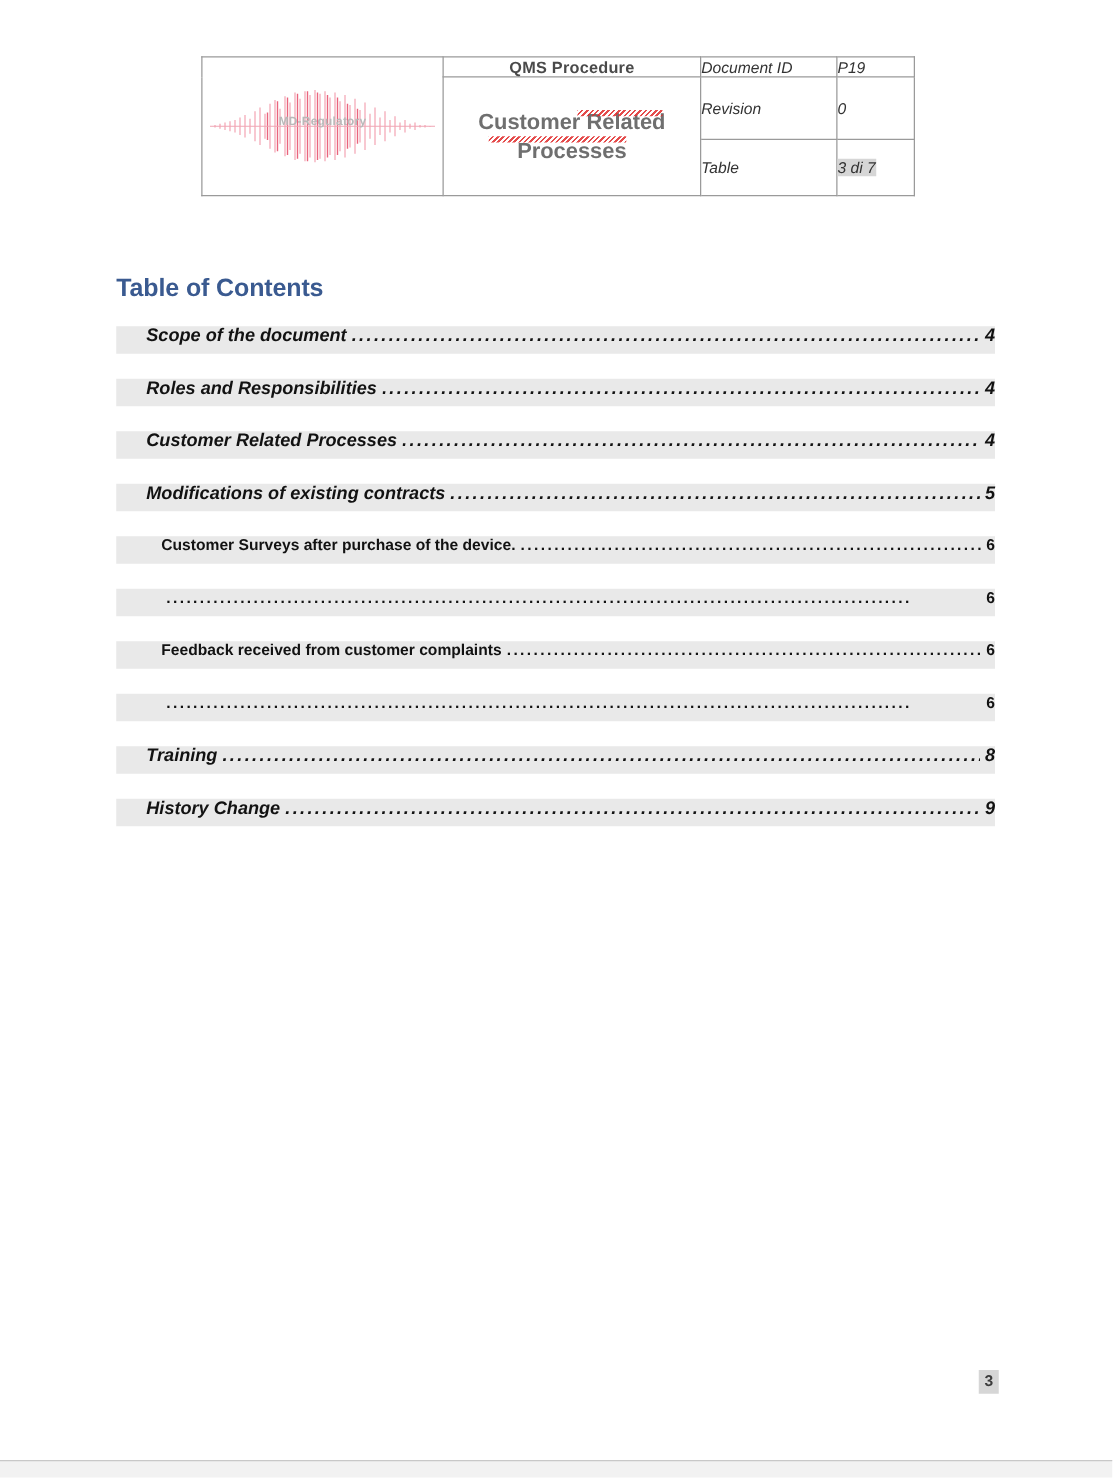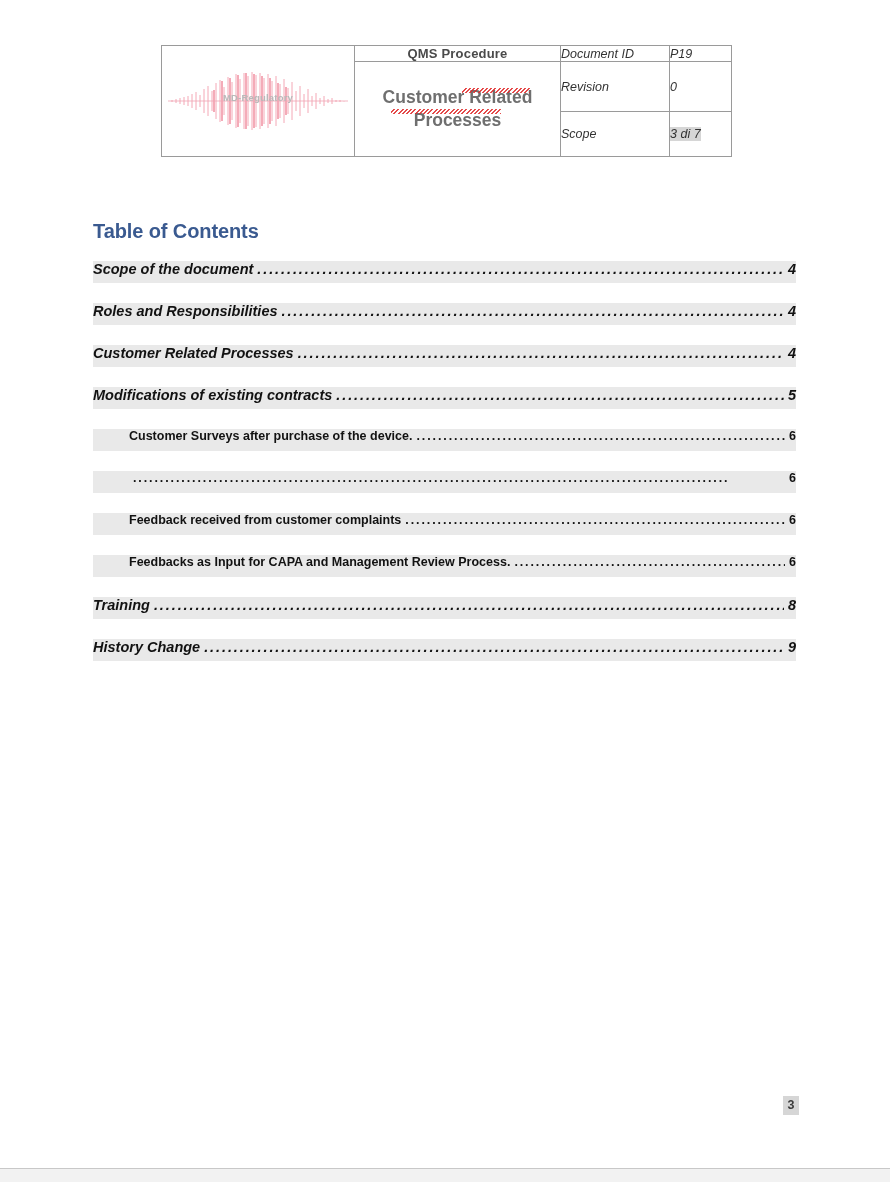--- a/index.html
+++ b/index.html
@@ -154,20 +154,21 @@
     height: 22px;
     box-sizing: border-box;
   }
   .toc-spacer { height: 20px; }
   .toc-l1 {
     font-size: 14.5px;
     font-weight: bold;
     font-style: italic;
     color: #121212;
     font-family: "Liberation Sans", sans-serif;
+    padding-left: 24px;
   }
   .toc-l2 {
     font-size: 12.5px;
     font-weight: bold;
     color: #121212;
     font-family: "Liberation Sans", sans-serif;
   }
   .toc-l2-row { padding-left: 36px; box-sizing: border-box; }
   .toc-label { white-space: nowrap; }
   .toc-dots {
@@ -278,21 +279,21 @@
     <tr>
       <td class="cell-title doc-title" rowspan="2">
         <span>Customer Related Processes</span>
         <span class="squiggle sq1"></span>
         <span class="squiggle sq2"></span>
       </td>
       <td class="cell-lbl">Revision</td>
       <td class="cell-val">0</td>
     </tr>
     <tr>
-      <td class="cell-lbl" style="height:44px">Scope</td>
+      <td class="cell-lbl" style="height:44px">Table</td>
       <td class="cell-val"><span class="hl">3 di 7</span></td>
     </tr>
   </tbody>
     </table>
 
   <div class="toc-heading">Table of Contents</div>
 
   <div class="toc">
 
     <div class="toc-row toc-l1">
@@ -337,21 +338,20 @@
     <div class="toc-spacer"></div>
 
     <div class="toc-row toc-l2 toc-l2-row">
       <span class="toc-label">Feedback received from customer complaints</span>
       <span class="toc-dots">...............................................................................................................</span>
       <span class="toc-page">6</span>
     </div>
     <div class="toc-spacer"></div>
 
     <div class="toc-row toc-l2 toc-l2-row">
-      <span class="toc-label">Feedbacks as Input for CAPA and Management Review Process.</span>
       <span class="toc-dots">...............................................................................................................</span>
       <span class="toc-page">6</span>
     </div>
     <div class="toc-spacer"></div>
 
     <div class="toc-row toc-l1">
       <span class="toc-label">Training</span>
       <span class="toc-dots">...............................................................................................................</span>
       <span class="toc-page">8</span>
     </div>

